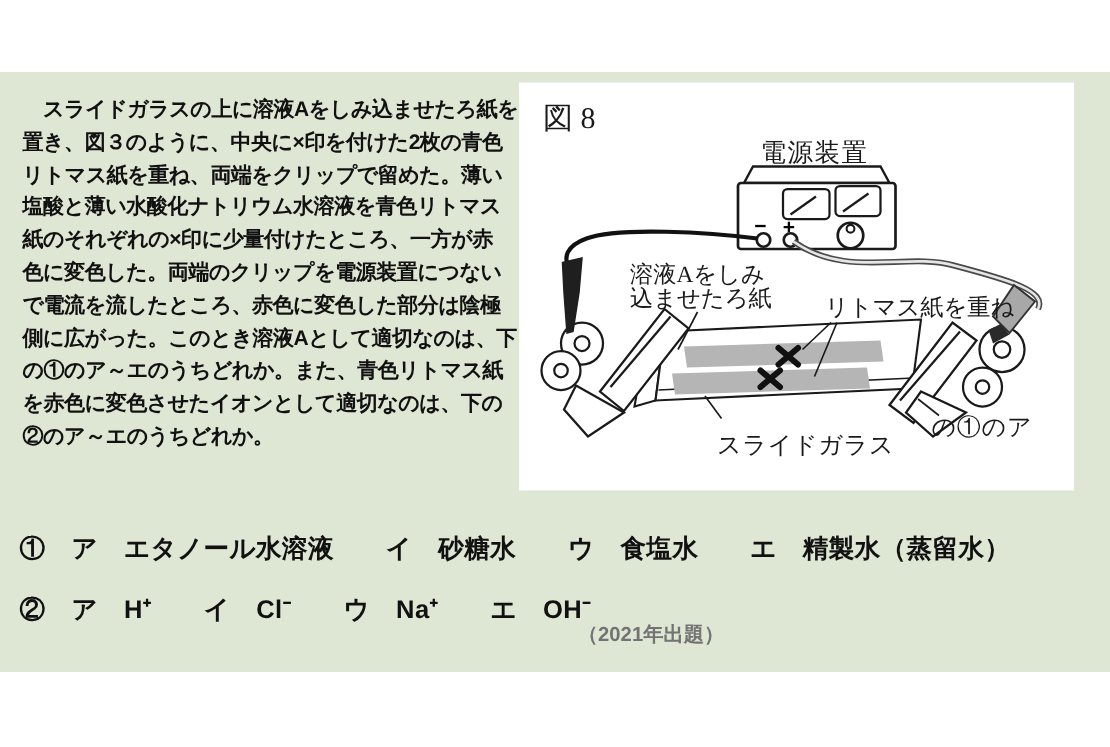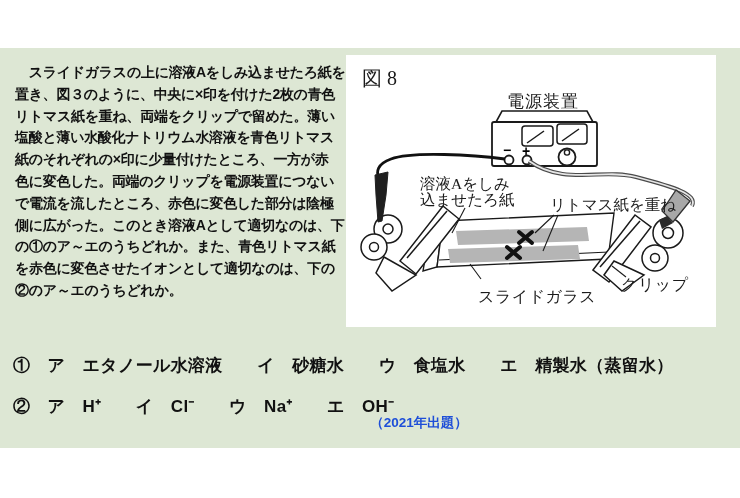--- a/index.html
+++ b/index.html
@@ -32,22 +32,22 @@
   .litmus-label{left:204px; top:140px; font-size:15.5px;}
   .glass-label{left:132px; top:222px; font-size:16px; letter-spacing:0.5px;margin-top:10px;}
   .clip-label{left:275px; top:220px; font-size:16px; letter-spacing:0.5px;}
   .choice-line{
     position:absolute; left:13px; font-size:17px; font-weight:bold;
     letter-spacing:0.3px; white-space:pre; color:#111;
   }
   .choice-1{top:306px;}
   .choice-2{top:330px;margin-top:16px;}
   .source-note{
-    position:absolute; left:419px; top:366px; transform:translateX(-50%);
-    font-size:13.5px; font-weight:bold; color:#1d4ed8; white-space:pre;
+    position:absolute; left:434px; top:366px; transform:translateX(-50%);
+    font-size:13.5px; font-weight:bold; color:#737373; white-space:pre;
   }
 </style>
 </head>
 <body>
 
 <div class="page">
   <div class="panel">
 
     <div class="q-text">　スライドガラスの上に溶液Aをしみ込ませたろ紙を
 置き、図３のように、中央に×印を付けた2枚の青色
@@ -137,20 +137,20 @@
           <line x1="135" y1="224" x2="124" y2="209"></line>
           <line x1="280" y1="222" x2="266" y2="211"></line>
         </g>
       </svg>
       <div class="fig-label fig-title">図 8</div>
       <div class="fig-label psu-label">電源装置</div>
       <div class="fig-label paper-label">溶液Aをしみ
 込ませたろ紙</div>
       <div class="fig-label litmus-label">リトマス紙を重ね</div>
       <div class="fig-label glass-label">スライドガラス</div>
-      <div class="fig-label clip-label">クリップ</div>
+      <div class="fig-label clip-label">の①のア</div>
     </div>
 
     <div class="choice-line choice-1">①　ア　エタノール水溶液　　イ　砂糖水　　ウ　食塩水　　エ　精製水（蒸留水）</div>
     <div class="choice-line choice-2">②　ア　H⁺　　イ　Cl⁻　　ウ　Na⁺　　エ　OH⁻</div>
     <div class="source-note">（2021年出題）</div>
   </div>
 </div>
 
 </body></html>

